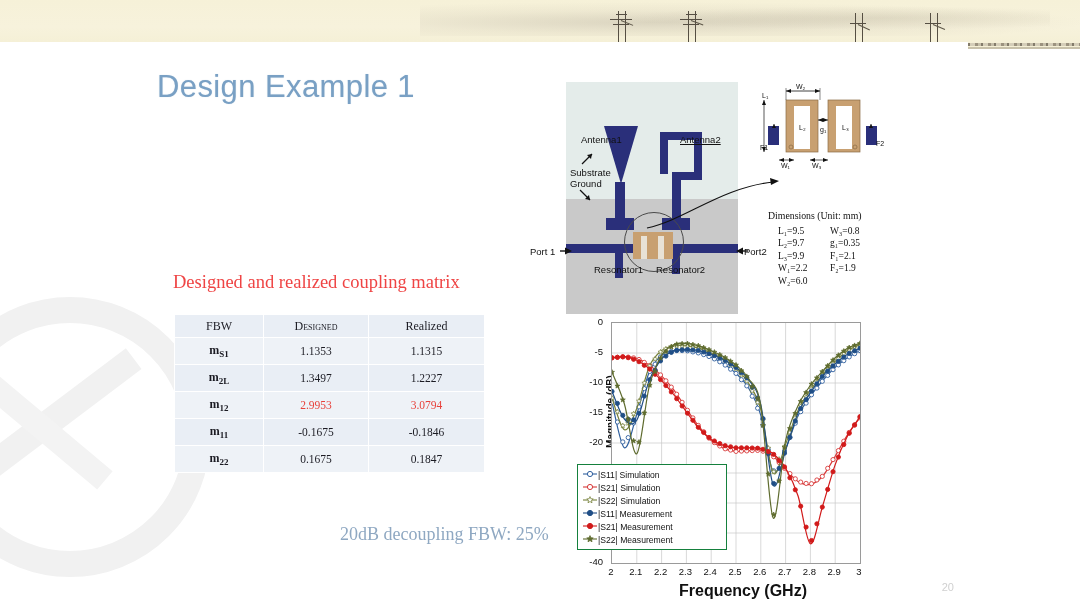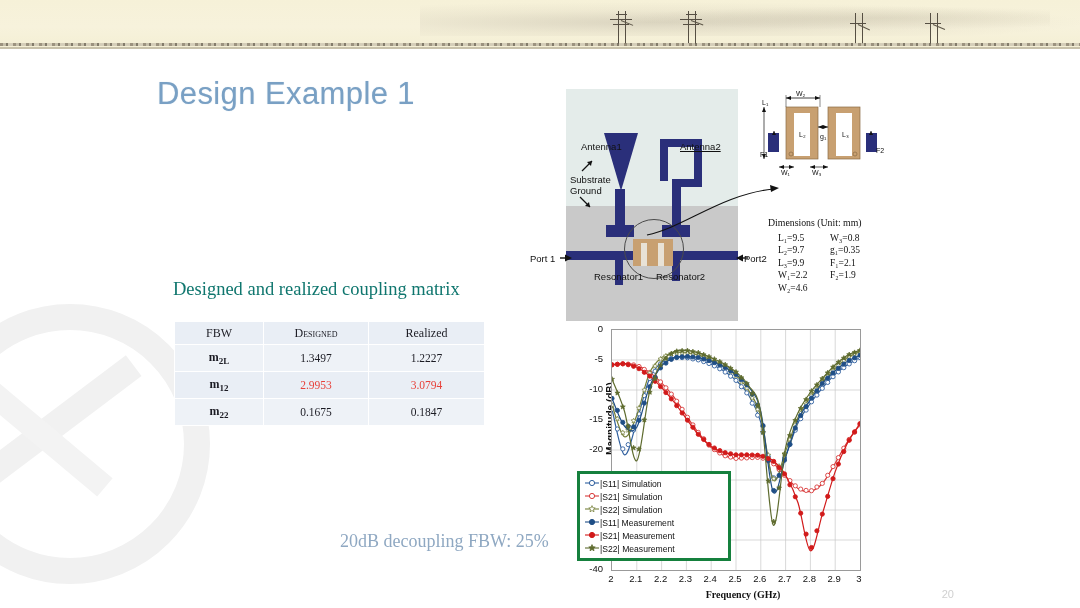--- a/index.html
+++ b/index.html
@@ -32,21 +32,21 @@
   }
   .tower{position:absolute;bottom:5px;}
   .tower .mast{position:absolute;left:50%;margin-left:-3px;bottom:0;width:6px;height:100%;
     border-left:1px solid #564f43;border-right:1px solid #564f43;}
   .tower .arm{position:absolute;left:50%;height:1px;background:#564f43;}
   .tower .arm.a1{width:22px;margin-left:-11px;}
   .tower .arm.a2{width:16px;margin-left:-8px;}
   .tower .arm.a3{width:11px;margin-left:-5px;}
   .tower .diag{position:absolute;left:50%;width:13px;height:1px;background:#5d5648;transform-origin:left center;}
   
-  #slide{position:absolute;left:0;top:49px;width:968px;height:559px;background:#fff;}
+  #slide{position:absolute;left:0;top:42px;width:968px;height:559px;background:#fff;}
   
   #watermark{
     position:absolute;left:-70px;top:255px;width:280px;height:280px;
     border:26px solid #f1f1f1;border-radius:50%;
     box-sizing:border-box;
   }
   #watermark-bar{
     position:absolute;left:-34px;top:430px;width:210px;height:26px;
     background:#f1f1f1;transform:rotate(-37deg);transform-origin:left center;
   }
@@ -61,21 +61,21 @@
     font-size:31px;color:#79a0c4;letter-spacing:.4px;
     text-shadow:0 0 1px rgba(121,160,196,.4);
   }
   
   #intro{
     position:absolute;left:168px;top:99px;width:380px;
     font-size:18.5px;line-height:25px;color:#111;
   }
   #matrix-caption{
     position:absolute;left:173px;top:230px;
-    font-size:18.5px;color:#0f766e;
+    font-size:18.5px;color:#ef4444;
   }
   
   #ctable{
     position:absolute;left:174px;top:272px;width:311px;
     border-collapse:collapse;background:#edf1f6;
     font-size:11.5px;color:#1b1b23;
   }
   #ctable td{
     border:1px solid #ffffff;
     padding:0;height:26px;text-align:center;vertical-align:middle;
@@ -137,30 +137,30 @@
   #dims .dcol2{width:58px;}
   
   #chart{position:absolute;left:565px;top:272px;width:310px;height:285px;background:#fff;}
   #ylabel{
     position:absolute;left:-10px;top:92px;width:110px;text-align:center;
     transform:rotate(-90deg);transform-origin:center center;
     font-family:"Liberation Sans", sans-serif;font-size:10px;font-weight:bold;color:#111;
   }
   #xlabel{
     position:absolute;left:58px;top:268px;width:240px;text-align:center;
-    font-family:Liberation Serif, serif;font-size:10px;font-weight:bold;color:#111;
+    font-family:Liberation Sans, sans-serif;font-size:16px;font-weight:bold;color:#111;
   }
   .ytick{position:absolute;right:0;width:26px;text-align:right;
     font-family:"Liberation Sans", sans-serif;font-size:9.5px;color:#111;}
   .xtick{position:absolute;top:0;width:26px;text-align:center;
     font-family:"Liberation Sans", sans-serif;font-size:9.5px;color:#111;}
   #plotbox{position:absolute;left:46px;top:8px;width:248px;height:240px;border:1px solid #9a9a9a;background:#fff;}
   #legend{
     position:absolute;left:12px;top:150px;width:140px;
-    background:#fff;border:3px solid #15803d;padding:3px 4px;
+    background:#fff;border:1px solid #15803d;padding:3px 4px;
     font-family:"Liberation Sans", sans-serif;font-size:8.6px;color:#111;
   }
   #legend .lrow{display:flex;align-items:center;height:13px;}
   #legend .lmk{width:16px;text-align:center;}
   
   #pageno{position:absolute;right:14px;bottom:8px;font-family:"Liberation Sans", sans-serif;
     font-size:11px;color:#d0d0d0;}
 </style>
 </head>
 <body>
@@ -210,28 +210,38 @@
   <div id="matrix-caption">Designed and realized coupling matrix</div>
 
   <table id="ctable">
     <tbody>
       <tr>
         <td class="hdr c0">FBW</td>
         <td class="hdr c1 smallcaps">Designed</td>
         <td class="hdr c2">Realized</td>
       </tr>
       <tr>
+        <td class="c0"><span class="msub">m<sub>S1</sub></span></td>
+        <td class="c1">1.1353</td>
+        <td class="c2">1.1315</td>
+      </tr>
+      <tr>
         <td class="c0"><span class="msub">m<sub>2L</sub></span></td>
         <td class="c1">1.3497</td>
         <td class="c2">1.2227</td>
       </tr>
       <tr>
         <td class="c0"><span class="msub">m<sub>12</sub></span></td>
         <td class="c1 redval">2.9953</td>
         <td class="c2 redval">3.0794</td>
+      </tr>
+      <tr>
+        <td class="c0"><span class="msub">m<sub>11</sub></span></td>
+        <td class="c1">-0.1675</td>
+        <td class="c2">-0.1846</td>
       </tr>
       <tr>
         <td class="c0"><span class="msub">m<sub>22</sub></span></td>
         <td class="c1">0.1675</td>
         <td class="c2">0.1847</td>
       </tr>
     </tbody>
   </table>
 
   <div id="notes">
@@ -350,21 +360,21 @@
     </div>
     <div class="drow">
       <div class="dcol1">L₃=9.9</div>
       <div class="dcol2">F₁=2.1</div>
     </div>
     <div class="drow">
       <div class="dcol1">W₁=2.2</div>
       <div class="dcol2">F₂=1.9</div>
     </div>
     <div class="drow">
-      <div class="dcol1">W₂=4.6</div>
+      <div class="dcol1">W₂=6.0</div>
       <div class="dcol2"></div>
     </div>
   </div>
 
   <div id="chart">
     <div id="ylabel">Magnitude (dB)</div>
     <div id="xlabel">Frequency (GHz)</div>
     <div id="yticks">
         <div class="ytick" style="top: 2px; left: 12px; right: auto; width: 26px;">0</div>
         <div class="ytick" style="top: 32px; left: 12px; right: auto; width: 26px;">-5</div>

